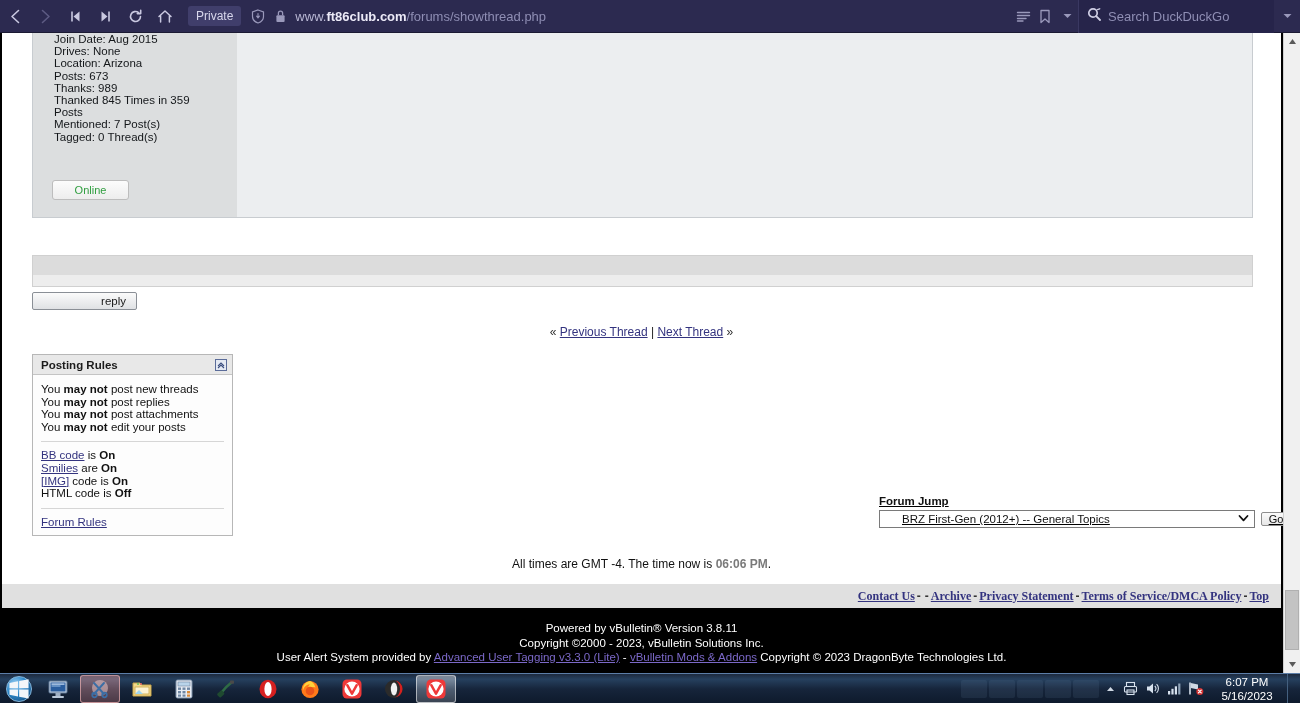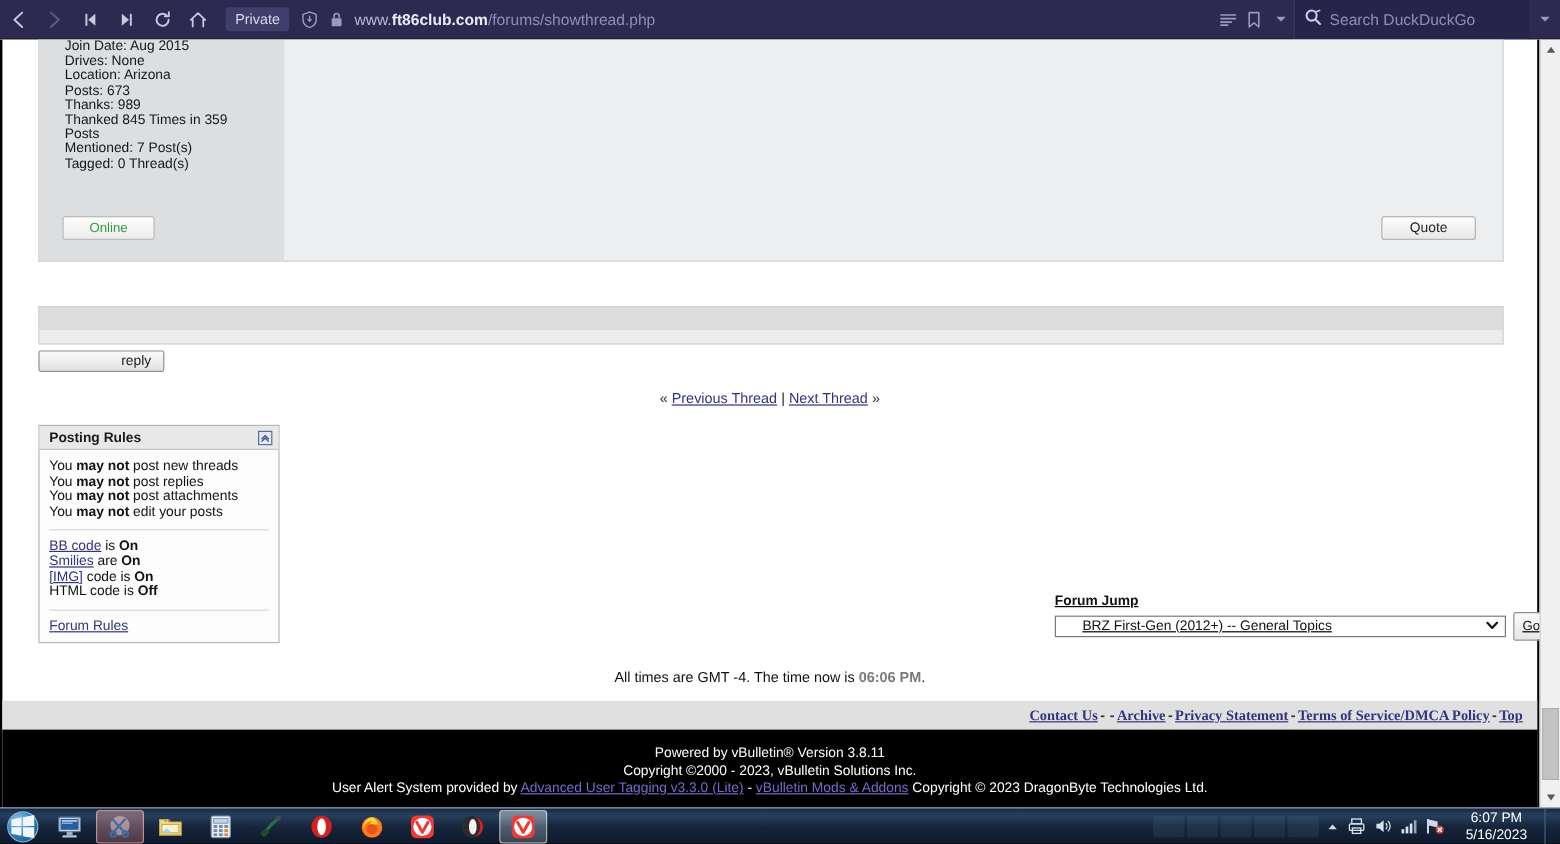--- a/index.html
+++ b/index.html
@@ -155,21 +155,21 @@
   #forum-jump { position: absolute; left: 877px; top: 462px; text-decoration: underline; }
   #fj-label { font-size: 11.5px; font-weight: bold; color: #111; margin-bottom: 3px; }
   #fj-row { display: flex; align-items: center; }
   #fj-select {
     width: 376px; height: 18px; border: 1px solid #7a7a7a; background: #fff;
     display: flex; align-items: center; justify-content: space-between;
     font-size: 11.5px; color: #111; padding: 0 2px 0 22px;
   }
   #fj-select .caret { font-size: 9px; color: #222; padding-right: 3px; }
   #fj-go {
-    margin-left: 6px; width: 30px; height: 24px;
+    margin-left: 6px; width: 30px; height: 14px;
     border: 1px solid #8e8e8e; border-radius: 2px;
     background: linear-gradient(to bottom, #fbfbfb 0%, #e6e6e6 100%);
     font-size: 11px; color: #111; display: flex; align-items: center; justify-content: center;
   }
 
   
   #gmt-line {
     position: absolute; left: 0; top: 524px; width: 1279px;
     text-align: center; font-size: 12px; color: #111;
   }
@@ -343,23 +343,20 @@
           <div class="userinfo-line">Join Date: Aug 2015</div>
           <div class="userinfo-line">Drives: None</div>
           <div class="userinfo-line">Location: Arizona</div>
           <div class="userinfo-line">Posts: 673</div>
           <div class="userinfo-line">Thanks: 989</div>
           <div class="userinfo-line">Thanked 845 Times in 359</div>
           <div class="userinfo-line">Posts</div>
           <div class="userinfo-line">Mentioned: 7 Post(s)</div>
           <div class="userinfo-line">Tagged: 0 Thread(s)</div>
           <div id="online-button">Online</div>
-        </div>
-        <div id="post-content">
-          <div id="quote-button">Quote</div>
         </div>
       </div>
 
       <div id="post-toolbar">
         <div class="band"></div>
       </div>
       <div id="reply-button">reply</div>
 
       <div id="thread-nav">
         <span class="chev">«</span>

